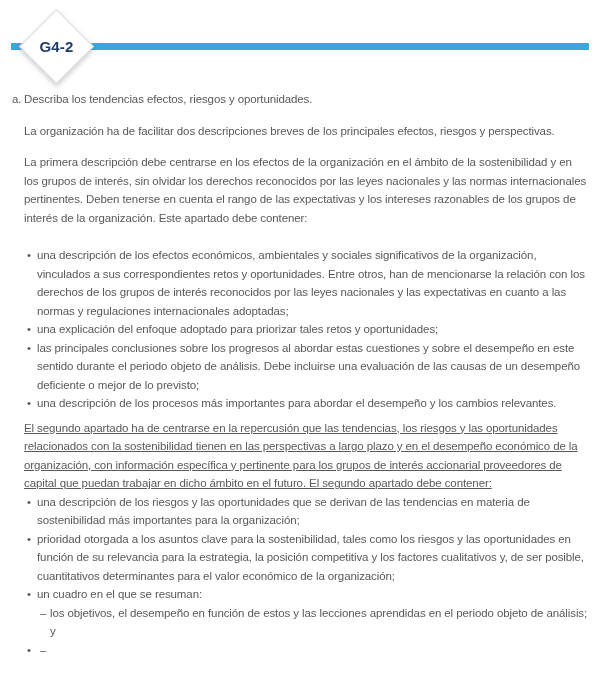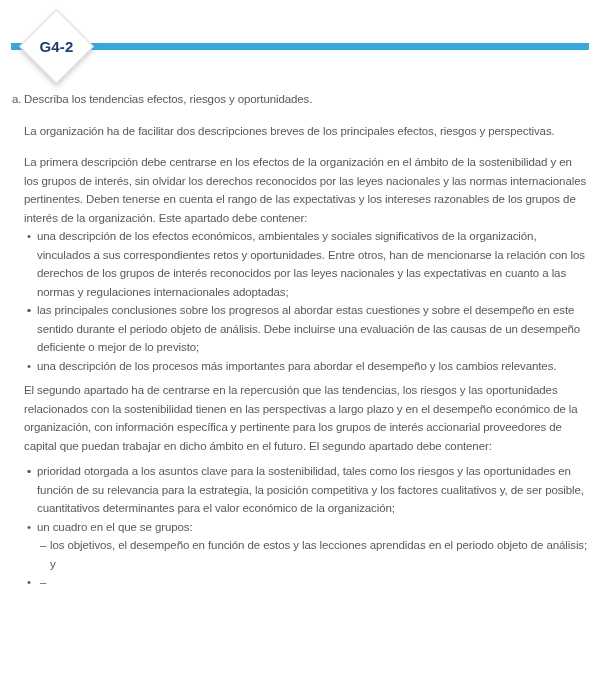--- a/index.html
+++ b/index.html
@@ -45,22 +45,22 @@
     padding:2px 16px 0 12px;
     font-size:11.5px;
     line-height:18.5px;
     letter-spacing:-0.1px;
   }
   .clause{display:flex;margin-bottom:13px;}
   .clause-letter{flex:0 0 12px;}
   .clause-text{flex:1;}
   .para{margin-left:12px;}
   .para.intro{margin-bottom:13px;}
-  .para.first{margin-bottom:0;}
-  .para.second{margin-bottom:7px;}
+  .para.first{margin-bottom:19px;}
+  .para.second{margin-bottom:0;text-decoration:underline;}
   .list{margin-bottom:6px;}
   .list:last-child{margin-bottom:0;}
   .item{position:relative;}
   .item.l1{padding-left:25px;}
   .item.l1 .marker{position:absolute;left:15px;top:0;}
   .item.l2{padding-left:38px;}
   .item.l2 .marker{position:absolute;left:28px;top:0;}
 </style>
 </head>
 <body>
@@ -80,30 +80,30 @@
       <span class="clause-letter">a.</span>
       <span class="clause-text">Describa los tendencias efectos, riesgos y oportunidades.</span>
     </div>
 
     <p class="para intro">La organización ha de facilitar dos descripciones breves de los principales efectos, riesgos y perspectivas.</p>
 
     <p class="para first">La primera descripción debe centrarse en los efectos de la organización en el ámbito de la sostenibilidad y en los grupos de interés, sin olvidar los derechos reconocidos por las leyes nacionales y las normas internacionales pertinentes. Deben tenerse en cuenta el rango de las expectativas y los intereses razonables de los grupos de interés de la organización. Este apartado debe contener:</p>
 
     <div class="list">
         <div class="item l1"><span class="marker">•</span><span class="item-text">una descripción de los efectos económicos, ambientales y sociales significativos de la organización, vinculados a sus correspondientes retos y oportunidades. Entre otros, han de mencionarse la relación con los derechos de los grupos de interés reconocidos por las leyes nacionales y las expectativas en cuanto a las normas y regulaciones internacionales adoptadas;</span></div>
-        <div class="item l1"><span class="marker">•</span></div>
+        <div class="item l1"><span class="marker">•</span><span class="item-text">una explicación del enfoque adoptado para priorizar tales retos y oportunidades;</span></div>
         <div class="item l1"><span class="marker">•</span><span class="item-text">las principales conclusiones sobre los progresos al abordar estas cuestiones y sobre el desempeño en este sentido durante el periodo objeto de análisis. Debe incluirse una evaluación de las causas de un desempeño deficiente o mejor de lo previsto;</span></div>
         <div class="item l1"><span class="marker">•</span><span class="item-text">una descripción de los procesos más importantes para abordar el desempeño y los cambios relevantes.</span></div>
       </div>
 
     <p class="para second">El segundo apartado ha de centrarse en la repercusión que las tendencias, los riesgos y las oportunidades relacionados con la sostenibilidad tienen en las perspectivas a largo plazo y en el desempeño económico de la organización, con información específica y pertinente para los grupos de interés accionarial proveedores de capital que puedan trabajar en dicho ámbito en el futuro. El segundo apartado debe contener:</p>
 
     <div class="list">
-        <div class="item l1"><span class="marker">•</span></div>
+        <div class="item l1"><span class="marker">•</span><span class="item-text">una descripción de los riesgos y las oportunidades que se derivan de las tendencias en materia de sostenibilidad más importantes para la organización;</span></div>
         <div class="item l1"><span class="marker">•</span><span class="item-text">prioridad otorgada a los asuntos clave para la sostenibilidad, tales como los riesgos y las oportunidades en función de su relevancia para la estrategia, la posición competitiva y los factores cualitativos y, de ser posible, cuantitativos determinantes para el valor económico de la organización;</span></div>
-        <div class="item l1"><span class="marker">•</span><span class="item-text">un cuadro en el que se grupos:</span></div>
+        <div class="item l1"><span class="marker">•</span><span class="item-text">un cuadro en el que se resuman:</span></div>
         <div class="item l2"><span class="marker">–</span><span class="item-text">los objetivos, el desempeño en función de estos y las lecciones aprendidas en el periodo objeto de análisis; y</span></div>
         <div class="item l2"><span class="marker">–</span></div>
         <div class="item l1"><span class="marker">•</span></div>
       </div>
 
   </main>
 </div>
 
 </body></html>

